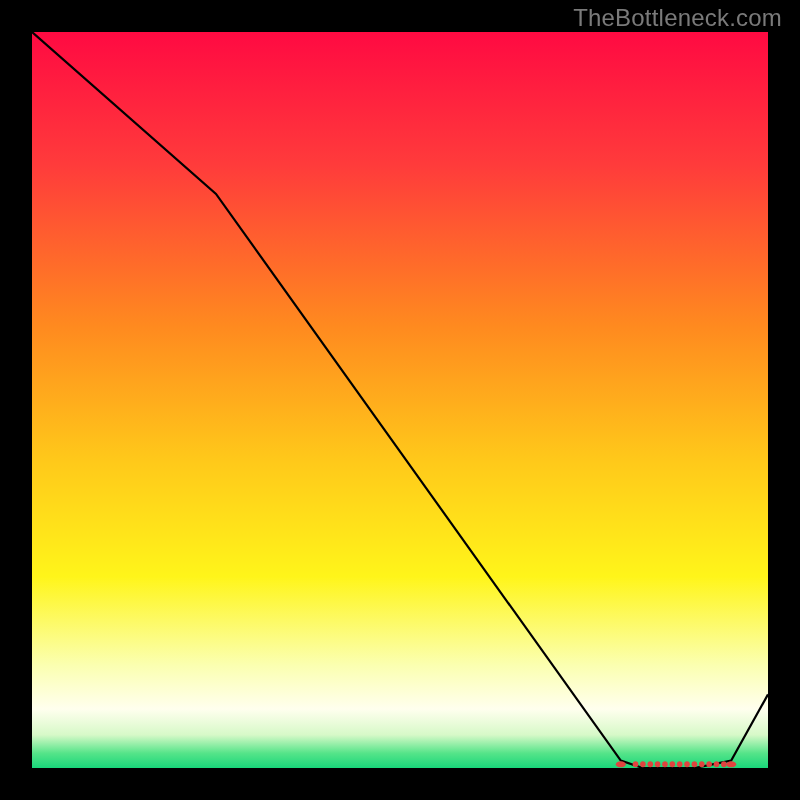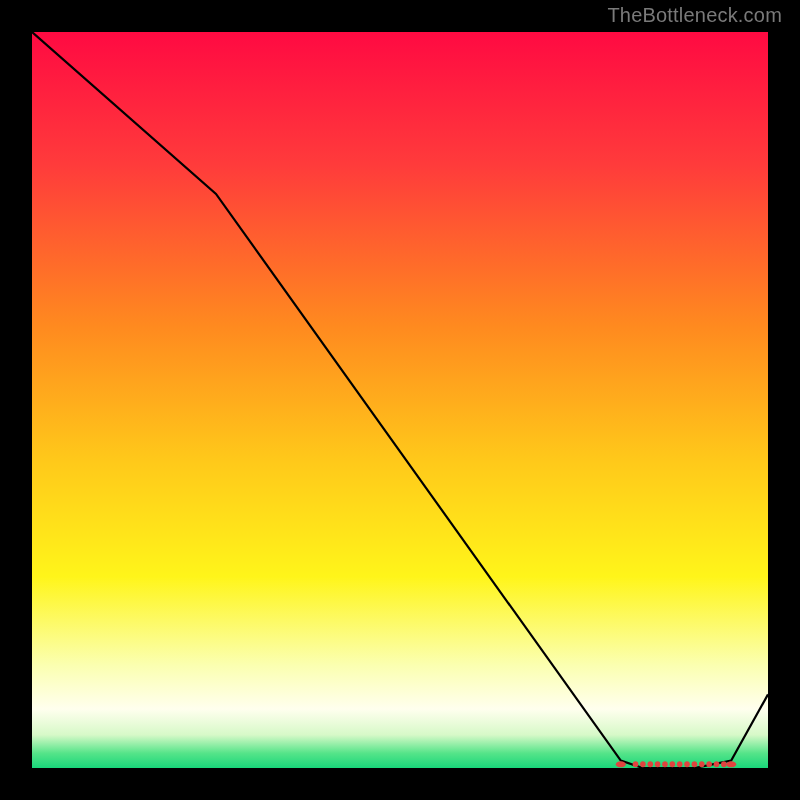--- a/index.html
+++ b/index.html
@@ -15,21 +15,21 @@
     position: relative;
     width: 800px;
     height: 800px;
     background: #000;
   }
   .watermark {
     position: absolute;
     top: 4px;
     right: 18px;
     color: #7a7a7a;
-    font-size: 20px;
+    font-size: 24px;
     font-weight: 400;
     letter-spacing: 0.2px;
     z-index: 10;
   }
   .plot {
     position: absolute;
     left: 32px;
     top: 32px;
     width: 736px;
     height: 736px;

